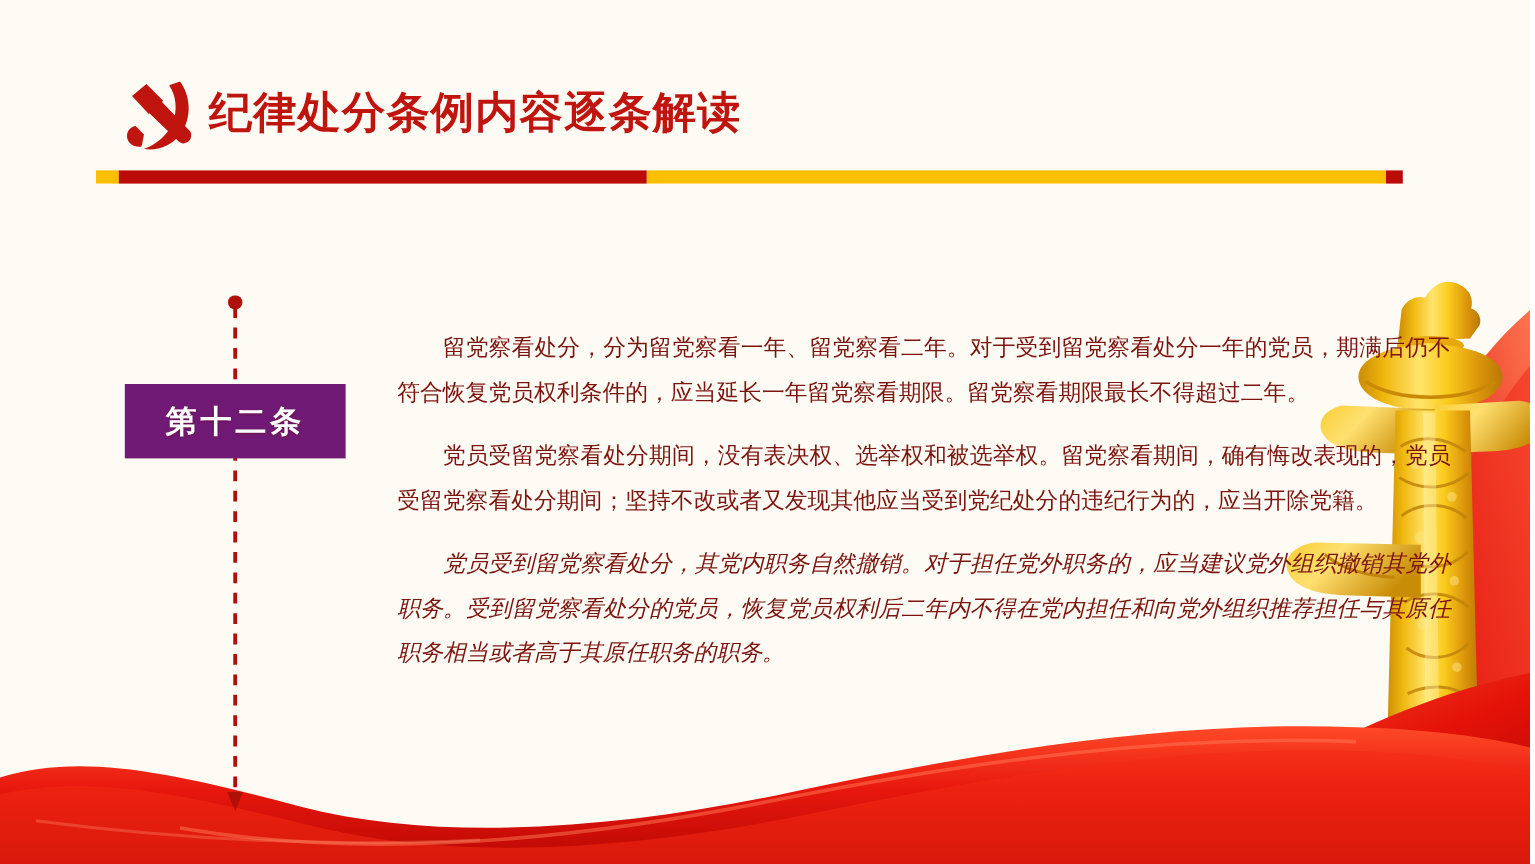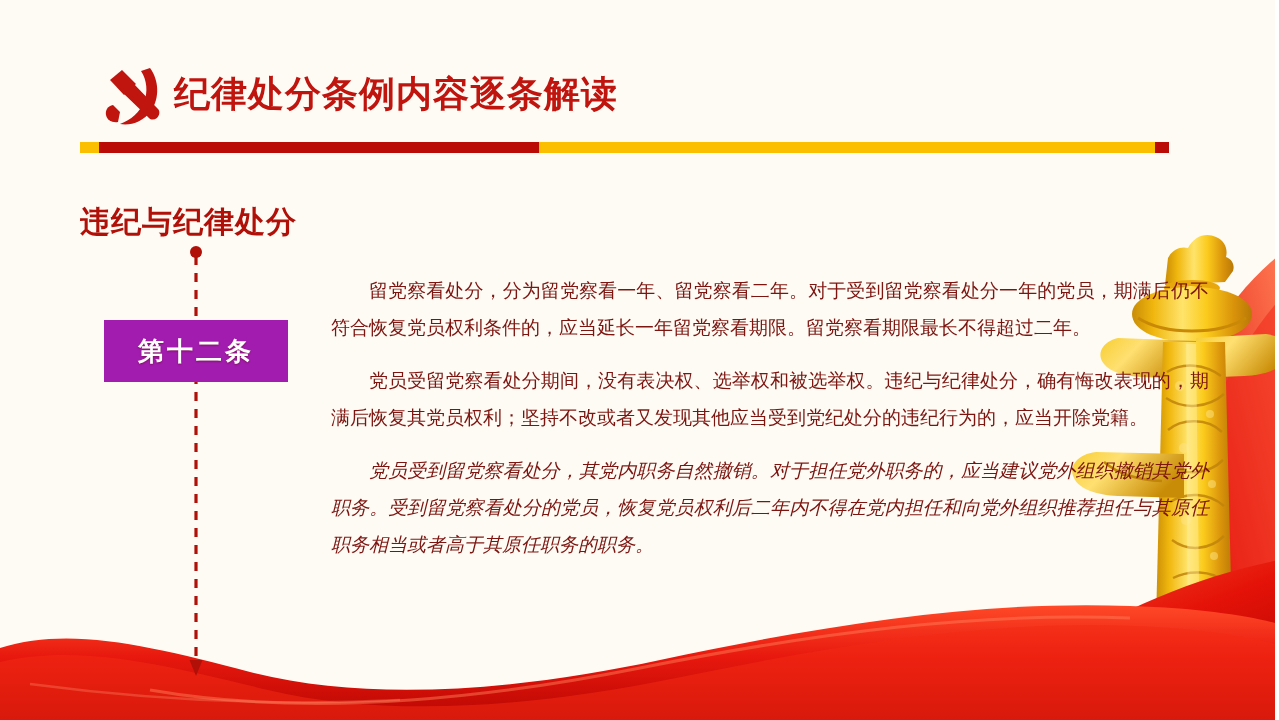--- a/index.html
+++ b/index.html
@@ -80,21 +80,21 @@
     height: 432px;
   }
 
   
   #article-badge {
     position: absolute;
     left: 104px;
     top: 320px;
     width: 184px;
     height: 62px;
-    background: #a21caf;
+    background: #701a75;
     display: flex;
     align-items: center;
     justify-content: center;
   }
   #article-badge-label {
     color: #FFFFFF;
     font-size: 26px;
     font-weight: bold;
     letter-spacing: 3px;
     text-shadow: 0 1px 2px rgba(90,0,0,0.45);
@@ -271,33 +271,32 @@
     </div>
 
     <div id="page-title">纪律处分条例内容逐条解读</div>
 
     <div class="divider div-gold-left"></div>
     <div class="divider div-red-main"></div>
     <div class="divider div-gold-main"></div>
     <div class="divider div-red-right"></div>
   </div>
 
-  <div id="section-heading">违纪与纪律处分</div>
 
   <div id="timeline">
     <svg width="36" height="432" viewBox="0 0 36 432" xmlns="http://www.w3.org/2000/svg">
       <circle cx="18" cy="6" r="6" fill="#B01008"></circle>
       <line x1="18" y1="10" x2="18" y2="414" stroke="#B01008" stroke-width="3.2" stroke-dasharray="9 8"></line>
       <path d="M18,430 L11.5,414 L24.5,414 Z" fill="#B01008"></path>
     </svg>
   </div>
 
   <div id="article-badge">
     <span id="article-badge-label">第十二条</span>
   </div>
 
   <div id="body-copy">
     <p class="para">留党察看处分，分为留党察看一年、留党察看二年。对于受到留党察看处分一年的党员，期满后仍不符合恢复党员权利条件的，应当延长一年留党察看期限。留党察看期限最长不得超过二年。</p>
-    <p class="para">党员受留党察看处分期间，没有表决权、选举权和被选举权。违纪与纪律处分，确有悔改表现的，期满后恢复其党员权利；坚持不改或者又发现其他应当受到党纪处分的违纪行为的，应当开除党籍。</p>
+    <p class="para">党员受留党察看处分期间，没有表决权、选举权和被选举权。留党察看期间，确有悔改表现的，党员受留党察看处分期间；坚持不改或者又发现其他应当受到党纪处分的违纪行为的，应当开除党籍。</p>
     <p class="para">党员受到留党察看处分，其党内职务自然撤销。对于担任党外职务的，应当建议党外组织撤销其党外职务。受到留党察看处分的党员，恢复党员权利后二年内不得在党内担任和向党外组织推荐担任与其原任职务相当或者高于其原任职务的职务。</p>
   </div>
 
 </div>
 
 </body></html>

